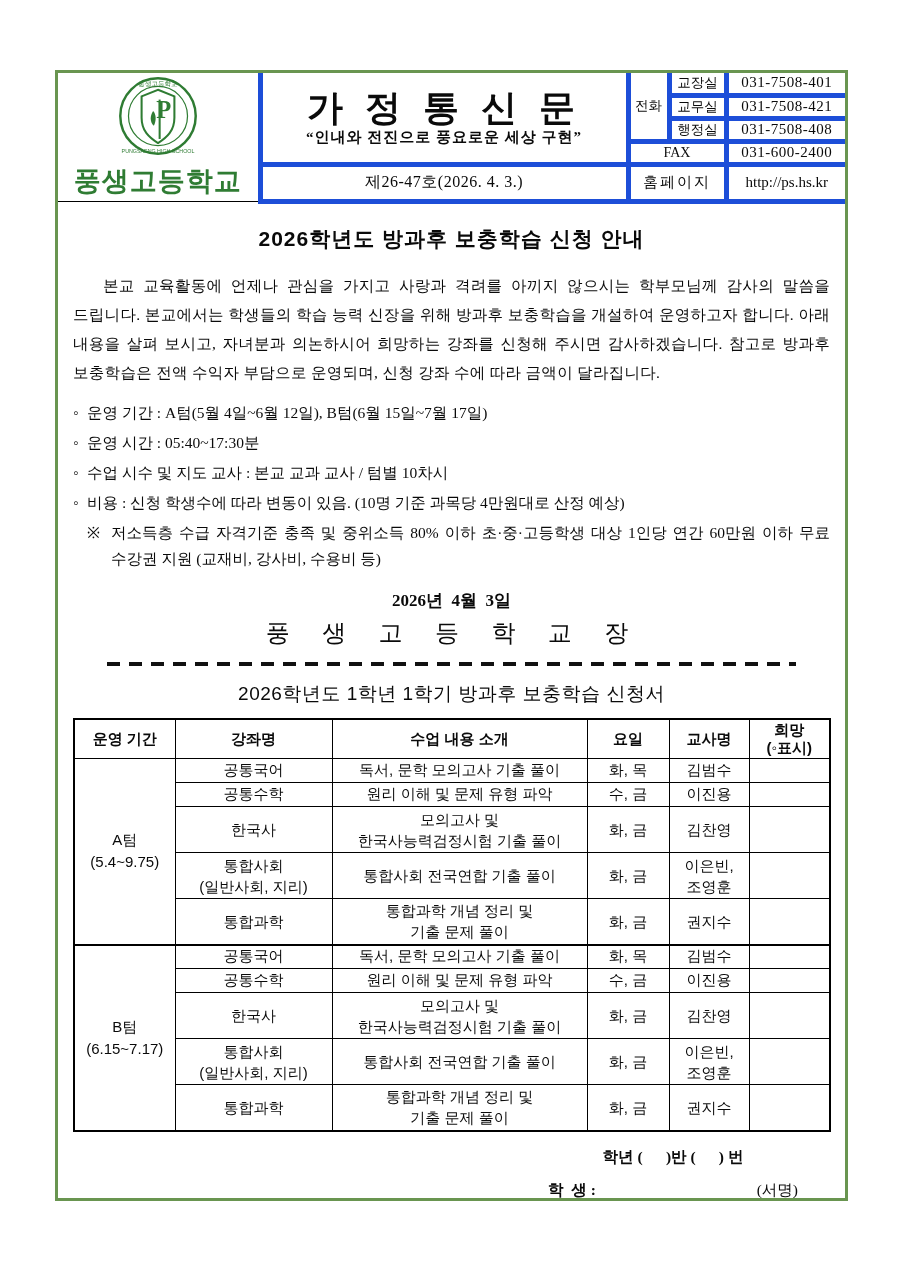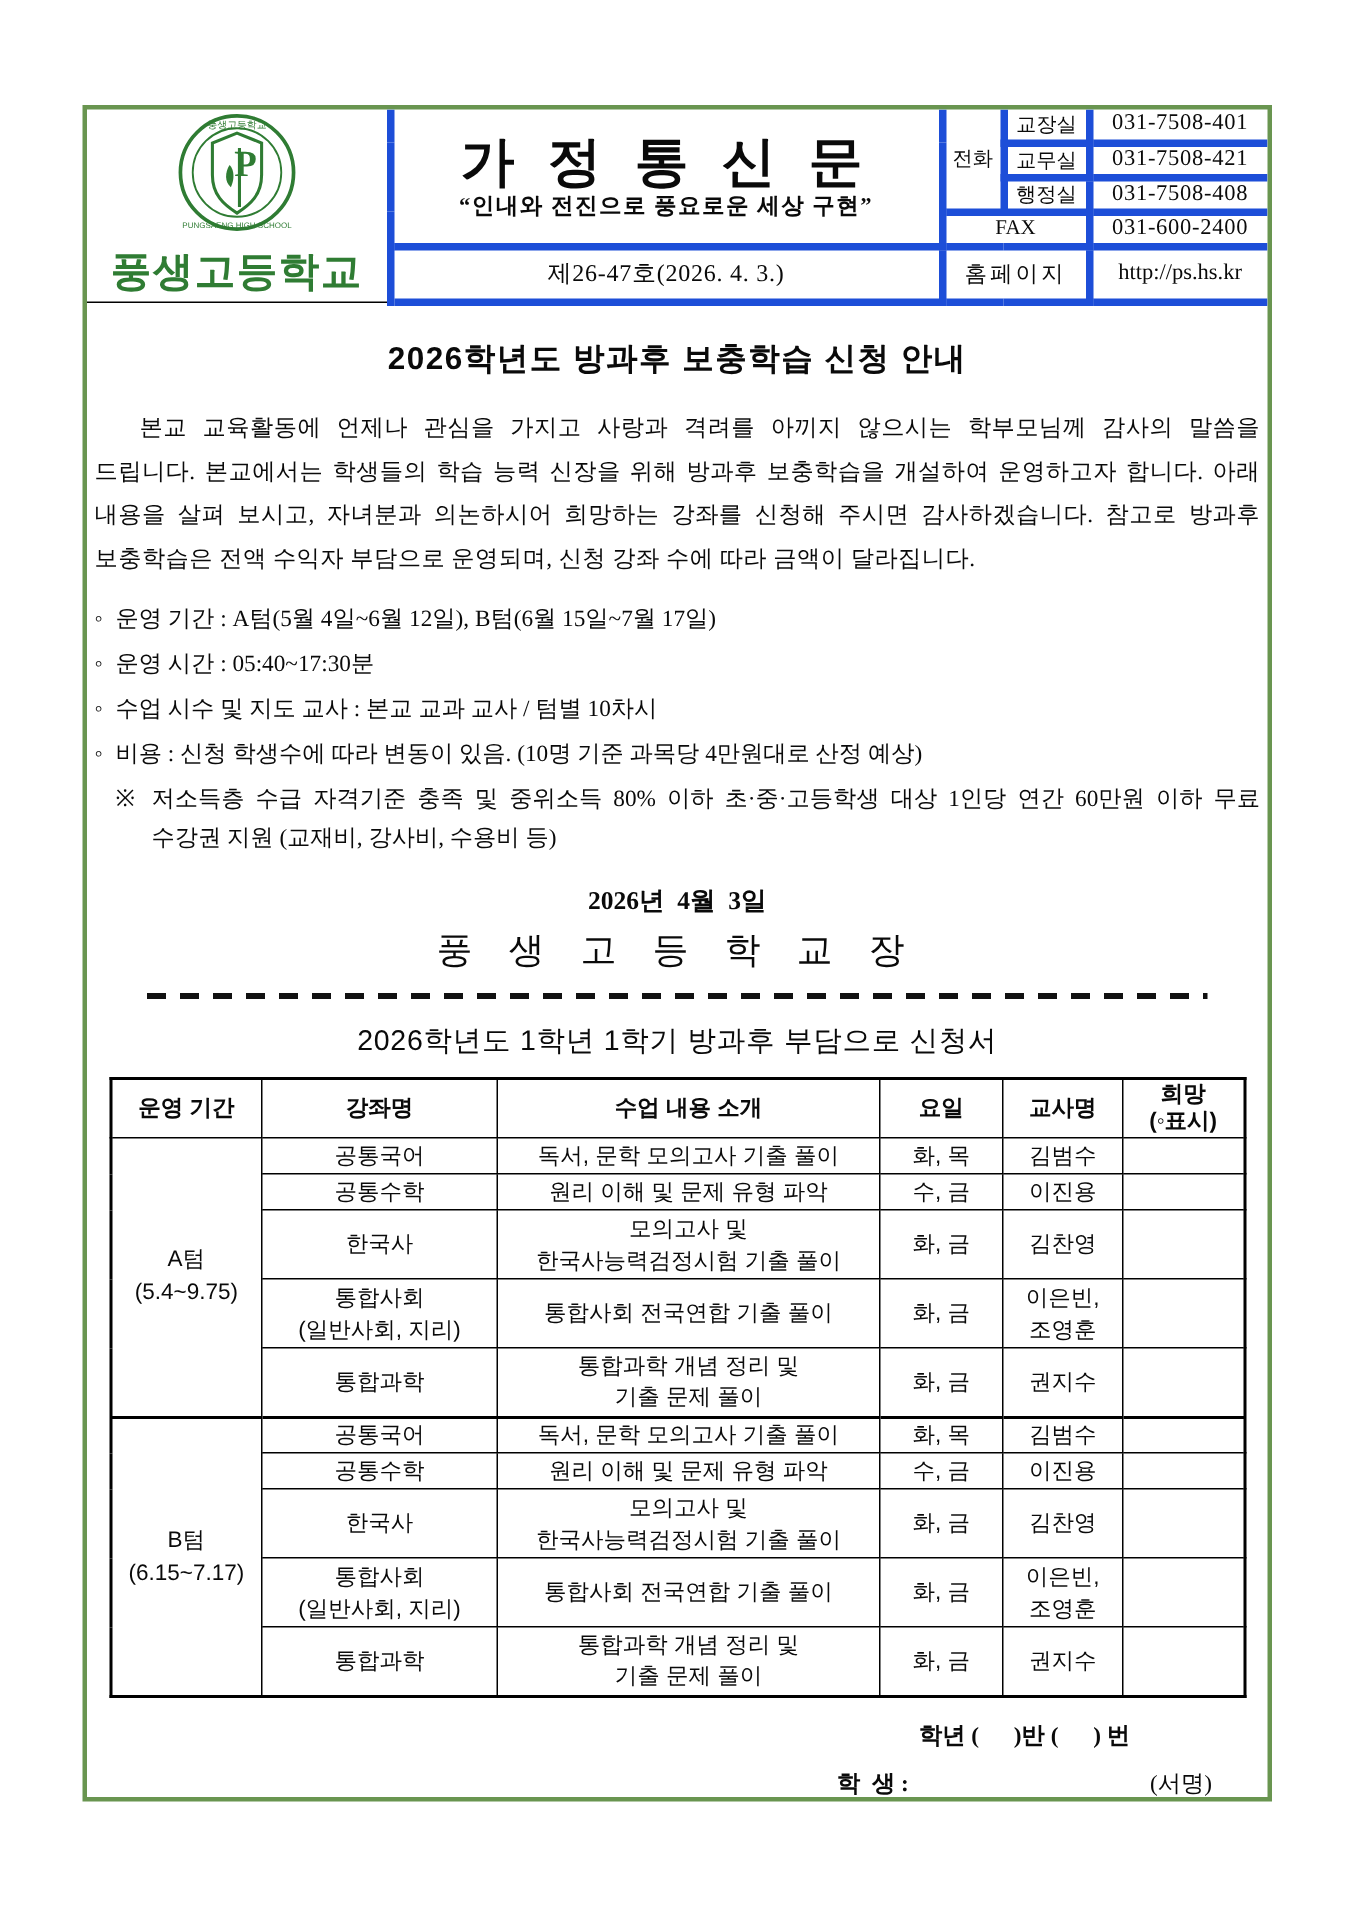--- a/index.html
+++ b/index.html
@@ -18,31 +18,31 @@
   .hdr-title { font-family:Liberation Sans, sans-serif; font-weight:bold; font-size:36px; letter-spacing:6px; line-height:1.15; }
   .hdr-motto { font-weight:bold; font-size:15px; margin-top:0; letter-spacing:1px; }
   .doc-number { font-size:16px; letter-spacing:0.5px; }
   .ph-label { font-size:13.5px; }
   .ph-num { font-size:15px; letter-spacing:0.5px; }
   .fax-label { font-size:14px; }
   .home-label { font-size:15px; letter-spacing:2px; }
   .home-url { font-size:15px; }
 
   
-  .content { padding:0 5px; }
+  .content { padding:0 15px; }
   .notice-title { text-align:center; font-family:"Liberation Sans","DejaVu Sans",sans-serif; font-weight:bold; font-size:21px; margin-top:21px; letter-spacing:1px; }
   .paragraph { margin-top:18px; font-size:15.5px; line-height:29px; text-align:justify; text-indent:30px; letter-spacing:0.3px; word-break:keep-all; }
   .bullets { margin-top:11px; }
   .bullet-line { font-size:15.5px; line-height:30px; display:flex; }
   .bullet-line .marker { width:14px; flex:0 0 auto; }
   .note-line { font-size:15.5px; line-height:26px; display:flex; margin-top:2px; padding-left:14px; }
   .note-line .marker { width:24px; flex:0 0 auto; }
   .note-line .txt { text-align:justify; word-break:keep-all; }
   .issue-date { text-align:center; font-size:17px; margin-top:17px; }
-  .principal { text-align:center; font-size:24px; letter-spacing:9px; margin-top:5px; }
+  .principal { text-align:center; font-size:24px; letter-spacing:9px; margin-top:5px;font-family:Liberation Mono, monospace; }
   .dashed-sep { width:91%; margin:13px auto 0; height:4px;
     background:repeating-linear-gradient(90deg,#111 0 13px,transparent 13px 22px); }
 
   
   .form-title { text-align:center; font-family:"Liberation Sans","DejaVu Sans",sans-serif; font-size:19px; margin-top:15px; letter-spacing:0.5px; }
   table.course-tbl { width:655px; margin:11px auto 0; border-collapse:collapse; table-layout:fixed;
     font-family:"Liberation Sans","DejaVu Sans",sans-serif; font-size:15px; }
   table.course-tbl th, table.course-tbl td { border:1px solid #000; text-align:center; vertical-align:middle; padding:1px 2px; }
   table.course-tbl { border:2px solid #000; }
   table.course-tbl th { font-weight:bold; height:40px; line-height:18px; }
@@ -145,21 +145,21 @@
         <span class="marker">※</span>
         <span class="txt">저소득층 수급 자격기준 충족 및 중위소득 80% 이하 초·중·고등학생 대상 1인당 연간 60만원 이하 무료 수강권 지원 (교재비, 강사비, 수용비 등)</span>
       </div>
     </div>
 
     <div class="issue-date pre">2026년  4월  3일</div>
     <div class="principal">풍 생 고 등 학 교 장</div>
 
     <div class="dashed-sep"></div>
 
-    <div class="form-title">2026학년도 1학년 1학기 방과후 부담으로 신청서</div>
+    <div class="form-title">2026학년도 1학년 1학기 방과후 보충학습 신청서</div>
 
     <table class="course-tbl">
       <colgroup>
         <col style="width:101px">
           <col style="width:157px">
           <col style="width:255px">
         <col style="width:82px">
           <col style="width:80px">
           <col style="width:81px">
       </colgroup>

